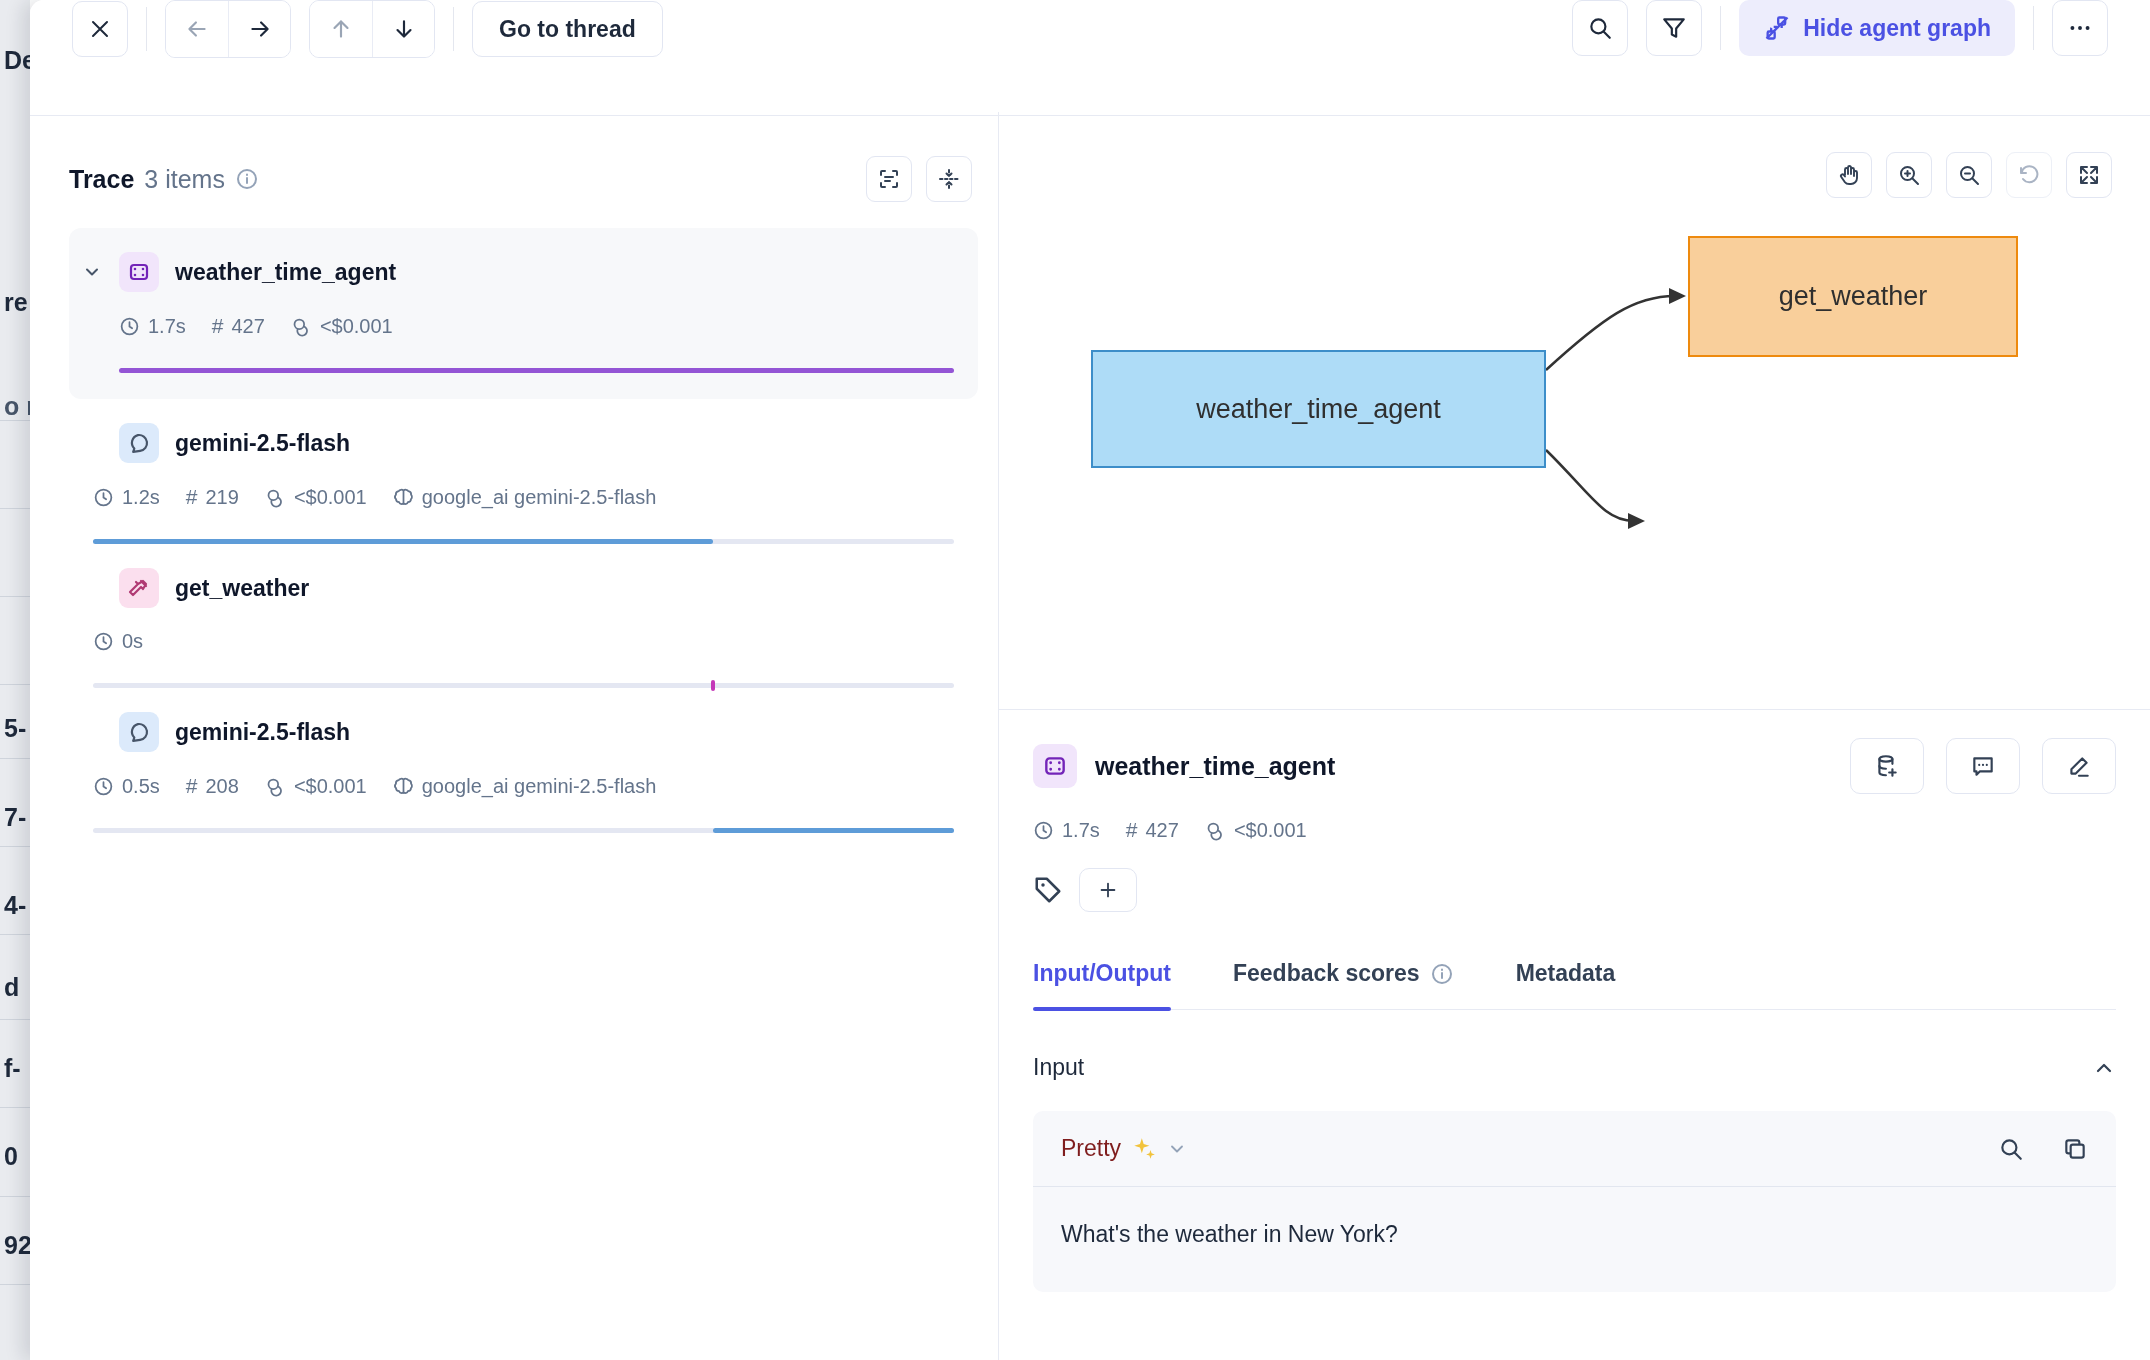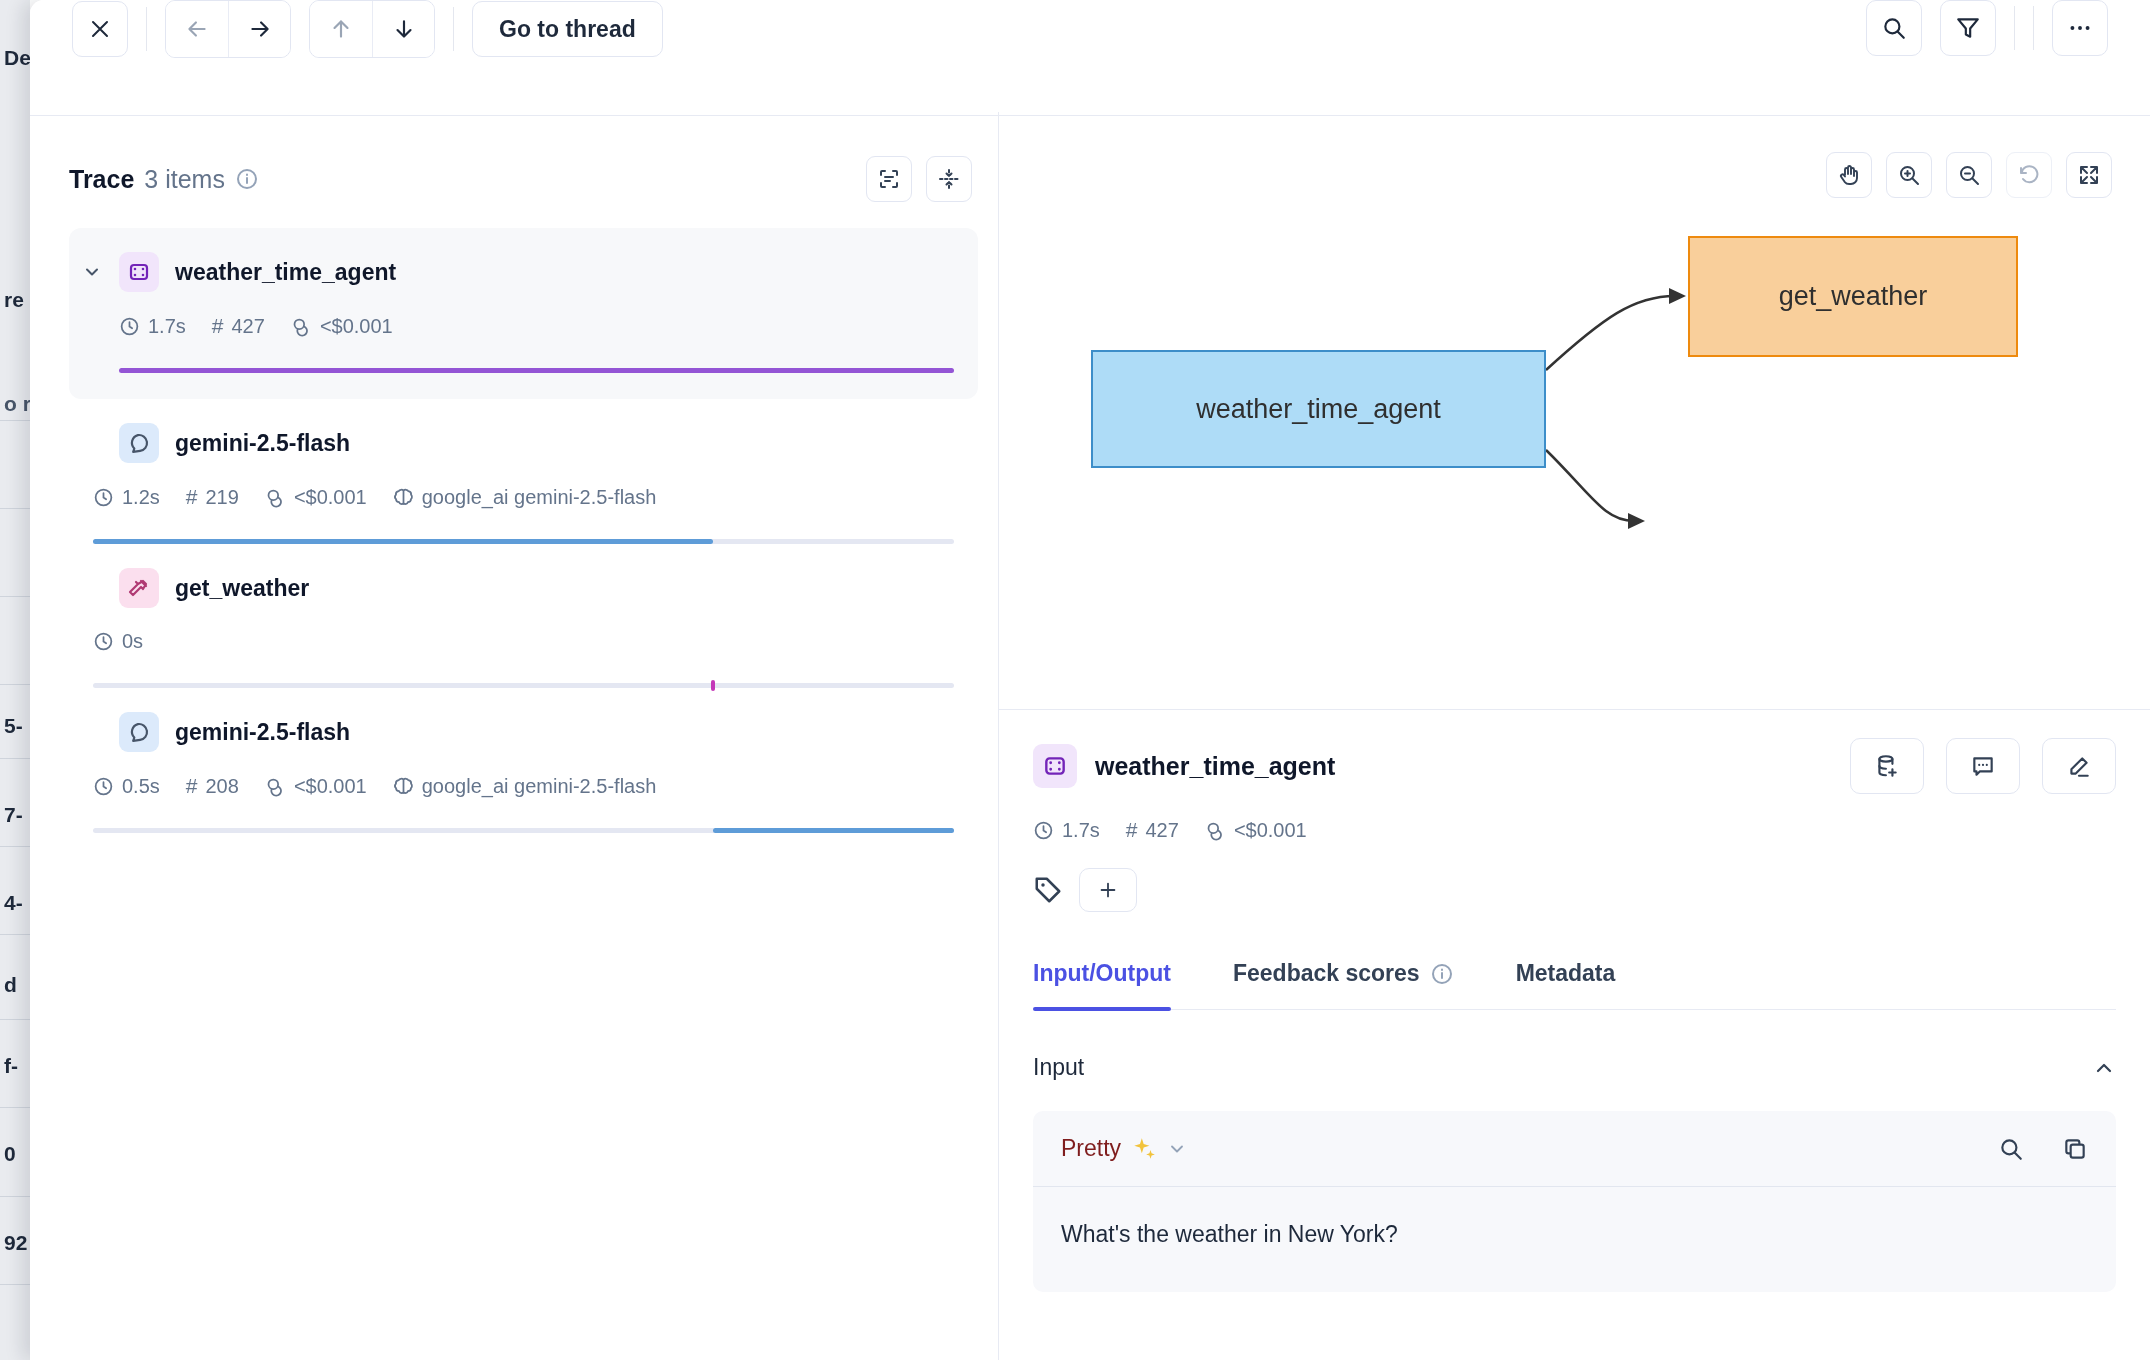--- a/index.html
+++ b/index.html
@@ -1,21 +1,21 @@
 <!DOCTYPE html>
 <html><head>
 <meta charset="utf-8">
 <style>
   * { margin:0; padding:0; box-sizing:border-box; }
   html,body { width:2150px; height:1360px; font-family:"Liberation Sans", sans-serif; background:#fff; overflow:hidden; }
   .page { position:relative; width:2150px; height:1360px; background:#fff; }
 
   
   .bg-strip { position:absolute; left:0; top:0; width:30px; height:1360px; background:#e9ebef; overflow:hidden; }
-  .strip-frag { position:absolute; left:4px; font-size:21px; font-weight:700; color:#1e293b; white-space:nowrap; }
+  .strip-frag { position:absolute; left:4px; font-size:25px; font-weight:700; color:#1e293b; white-space:nowrap; }
   .strip-line { position:absolute; left:0; width:30px; height:1px; background:#cfd4dc; }
 
   
   .overlay { position:absolute; left:30px; top:0; right:0; bottom:0; background:#fff; border-top-left-radius:14px; box-shadow:-8px 0 18px rgba(15,23,42,.12); }
 
   
   .toolbar { position:absolute; left:0; right:0; top:0; height:116px; display:flex; align-items:flex-start; padding:0 42px; border-bottom:1px solid #e7eaf3; background:#fff; border-top-left-radius:14px; }
   .tb-left, .tb-right { display:flex; align-items:center; gap:18px; }
   .tb-right { margin-left:auto; }
   .icon-btn { width:56px; height:56px; border:1px solid #e2e6f2; border-radius:10px; background:#fff; display:flex; align-items:center; justify-content:center; cursor:pointer; }
@@ -181,20 +181,31 @@
           </span>
         </div>
         <div class="icon-btn">
           <span>
             <svg width="26" height="26" viewBox="0 0 24 24" fill="none" stroke="#1e293b" stroke-width="2" stroke-linejoin="round">
                 <path d="M3 4h18l-7 8.5V20l-4-2v-5.5L3 4z"></path>
               </svg>
           </span>
         </div>
         <div class="v-div"></div>
+        <button class="accent-btn" style="background:#ededfc; color:#4b51e3;">
+          <span>
+            <svg width="28" height="28" viewBox="0 0 24 24" fill="none" stroke="#4b51e3" stroke-width="2" stroke-linejoin="round">
+                <rect x="13" y="3" width="6" height="6" rx="1"></rect>
+                <rect x="4" y="15" width="6" height="6" rx="1"></rect>
+                <path d="M16 9v3M7 15v-2a2 2 0 0 1 2-2h3" stroke-dasharray="3 2"></path>
+                <path d="M3 21L21 3"></path>
+              </svg>
+          </span>
+          <span>Hide agent graph</span>
+        </button>
         <div class="v-div"></div>
         <div class="icon-btn">
           <span>
             <svg width="26" height="26" viewBox="0 0 24 24" fill="#1e293b">
                 <circle cx="5" cy="12" r="1.8"></circle>
                 <circle cx="12" cy="12" r="1.8"></circle>
                 <circle cx="19" cy="12" r="1.8"></circle>
               </svg>
           </span>
         </div>

